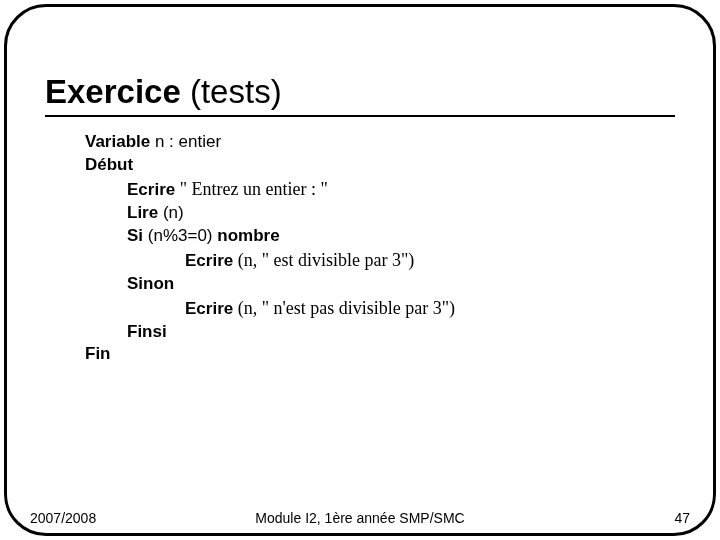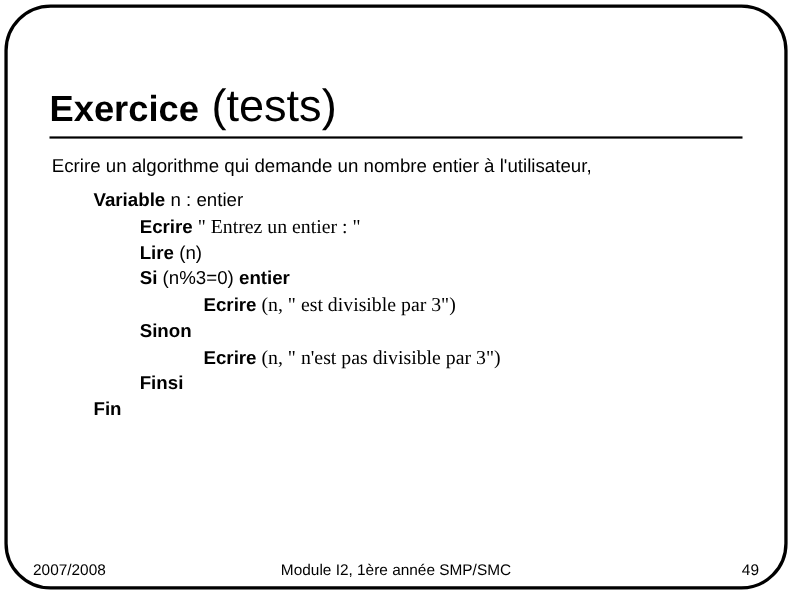--- a/index.html
+++ b/index.html
@@ -27,21 +27,21 @@
     margin-top: 38px;
     margin-bottom: 2px;
   }
   .title-main {
     font-size: 33px;
     font-weight: bold;
     color: #000;
     margin-top: 36px;
   }
   .title-sub {
-    font-size: 41px;
+    font-size: 33px;
     font-weight: normal;
     color: #000;
   }
   .title-rule {
     border: none;
     border-top: 2px solid #000;
     margin: 4px 0 14px 0;
   }
   .prompt {
     font-size: 17px;
@@ -93,35 +93,35 @@
 <body>
 
 <div class="frame">
 
   <div class="title-wrap">
     <span class="title-main">Exercice</span><span class="title-sub"> (tests)</span>
   </div>
   <hr class="title-rule">
 
   <div class="prompt">
-    <span>Ecrire un algorithme qui demande un nombre entier à l'utilisateur,</span>
   </div>
 
 
   <div class="algo-body">
     <div class="lv1"><span class="kw">Variable</span><span> n : entier</span></div>
+    <div class="lv1"><span class="kw">Début</span></div>
     <div class="lv2"><span class="kw">Ecrire</span><span class="serif"> " Entrez un entier : "</span></div>
     <div class="lv2"><span class="kw">Lire</span><span> (n)</span></div>
-    <div class="lv2"><span class="kw">Si</span><span> (n%3=0) </span><span class="kw">entier</span></div>
+    <div class="lv2"><span class="kw">Si</span><span> (n%3=0) </span><span class="kw">nombre</span></div>
     <div class="lv3"><span class="kw">Ecrire</span><span class="serif"> (n, " est divisible par 3")</span></div>
     <div class="lv2"><span class="kw">Sinon</span></div>
     <div class="lv3"><span class="kw">Ecrire</span><span class="serif"> (n, " n'est pas divisible par 3")</span></div>
     <div class="lv2"><span class="kw">Finsi</span></div>
     <div class="lv1"><span class="kw">Fin</span></div>
   </div>
 
 </div>
 
 <div class="footer">
   <span>2007/2008</span>
   <span class="center">Module I2, 1ère année SMP/SMC</span>
-  <span class="right">49</span>
+  <span class="right">47</span>
 </div>
 
 </body></html>

